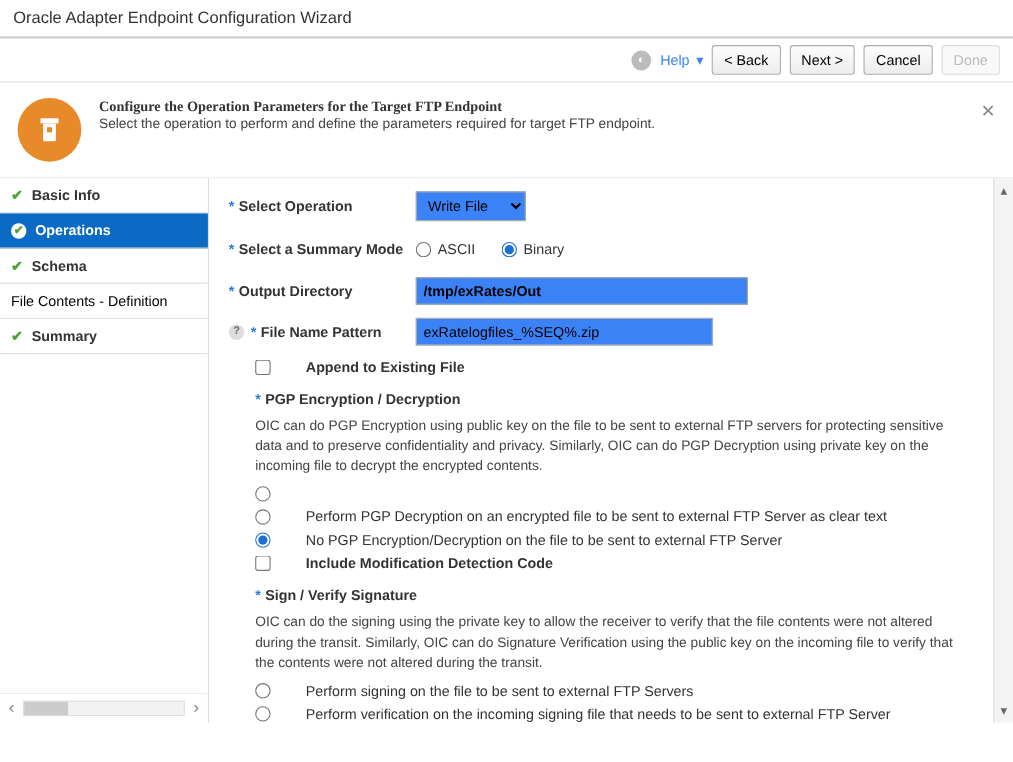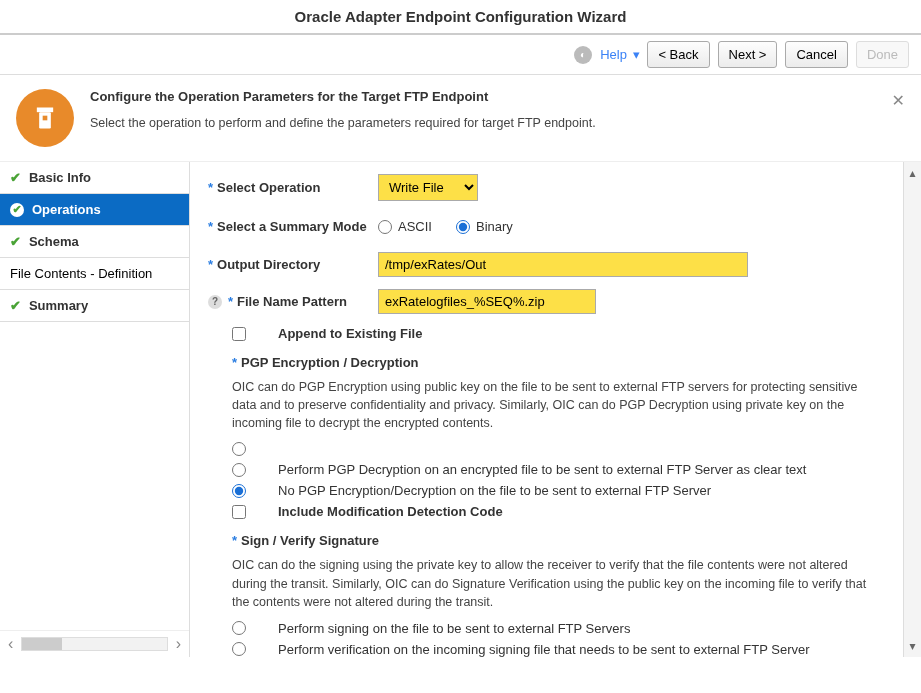--- a/index.html
+++ b/index.html
@@ -1,26 +1,26 @@
 <!DOCTYPE html>
 <html><head>
 <meta charset="utf-8">
 <style>
   * { box-sizing: border-box; margin: 0; padding: 0; }
   body { font-family: Arial, Helvetica, sans-serif; font-size: 13px; color: #333; background: #fff; width: 921px; }
-  .titlebar { padding: 8px 12px; font-size: 15px; font-weight: bold; border-bottom: 2px solid #ccc; text-align: center; }
+  .titlebar { padding: 8px 12px; font-size: 15px; font-weight: normal; border-bottom: 2px solid #ccc; }
   .topbar { display: flex; justify-content: flex-end; align-items: center; padding: 6px 12px; gap: 8px; border-bottom: 1px solid #ddd; }
   .round-icon { width: 18px; height: 18px; border-radius: 50%; background: #bbb; display: inline-flex; align-items: center; justify-content: center; color: #fff; font-size: 10px; }
   .help { display: flex; align-items: center; gap: 6px; color: #3b82f6; cursor: pointer; }
   .btn { background: linear-gradient(#fdfdfd, #ececec); border: 1px solid #aaa; border-radius: 3px; padding: 5px 10px; font-size: 13px; cursor: pointer; }
   .btn.disabled { color: #bbb; border-color: #ddd; background: #f8f8f8; cursor: default; }
   .header-block { display: flex; align-items: flex-start; padding: 14px 16px; gap: 16px; position: relative; border-bottom: 1px solid #eee; }
   .header-icon { width: 58px; height: 58px; border-radius: 50%; background: #e88a2a; display: flex; align-items: center; justify-content: center; flex-shrink: 0; }
   .header-icon svg { width: 28px; height: 28px; }
-  .header-text h3 { font-size: 13px; font-weight: bold; margin-bottom: 12px; }
+  .header-text h3 { font-size: 13px; font-weight: bold; margin-bottom: 0; font-family: Liberation Serif, serif; }
   .header-text p { font-size: 12.5px; color: #444; }
   .close-x { position: absolute; right: 16px; top: 16px; color: #888; cursor: pointer; font-size: 16px; }
   .body { display: flex; height: 495px; }
   .sidebar { width: 190px; border-right: 1px solid #ddd; background: #fff; display:flex; flex-direction:column; }
   .step { display: flex; align-items: center; gap: 8px; padding: 8px 10px; border-bottom: 1px solid #ddd; font-size: 13px; font-weight: bold; cursor: pointer; }
   .step.active { background: #0b6bc4; color: #fff; }
   .step.disabled { color: #000000; font-weight: normal; }
   .check { color: #4aa336; font-weight: bold; }
   .step.active .check { color:#4aa336; background:#fff; border-radius:50%; width:14px; height:14px; display:inline-flex; align-items:center; justify-content:center; font-size:11px;}
   .sidebar-bottom { margin-top:auto; display:flex; align-items:center; gap:6px; padding:4px 6px; border-top:1px solid #eee;}
@@ -28,24 +28,24 @@
   .sb-track{ flex:1; height:14px; background:#f2f2f2; border:1px solid #ddd; position:relative;}
   .sb-thumb{ position:absolute; left:0; top:0; height:100%; width:40px; background:#ccc;}
   .content-wrap{ flex:1; display:flex; }
   .content { flex: 1; padding: 12px 18px 12px 18px; overflow: hidden; }
   .vscroll{ width:18px; background:#f4f4f4; border-left:1px solid #ddd; display:flex; flex-direction:column; align-items:center; justify-content:space-between; padding:4px 0;}
   .vscroll .arr{ color:#666; font-size:12px; cursor:pointer;}
   .row { display: flex; align-items: center; margin-bottom: 12px; }
   .label-col { width: 170px; display: flex; align-items: center; gap: 4px; font-size: 13px; font-weight:bold; color:#333;}
   .req { color: #2a7de1; font-weight: bold; }
   .help-q { width:14px; height:14px; border-radius:50%; background:#ddd; color:#666; font-size:10px; display:inline-flex; align-items:center; justify-content:center; margin-right:2px;}
-  select, input[type="text"] { border: 1px solid #aaa; padding: 4px 6px; font-size: 13px; background:#fde047;}
+  select, input[type="text"] { border: 1px solid #aaa; padding: 4px 6px; font-size: 13px; background:#3b82f6;}
   select { width: 100px; }
-  .wide { width: 370px; }
-  .med { width: 218px; }
+  .wide { width: 302px; font-weight: bold; }
+  .med { width: 270px; }
   .radio-row, .check-row { display: flex; align-items: center; gap: 6px; margin: 6px 0; font-size: 13px; }
   .radio-row input, .check-row input { accent-color: #1a6fd6; width:14px; height:14px;}
   .section-hdr { margin: 14px 0 8px 0; font-weight:bold; font-size:13px; }
   .section-hdr .req{ margin-right:4px;}
   .desc { font-size: 12.5px; color: #444; margin: 6px 0 10px 0; line-height: 1.45; max-width: 660px;}
   .indent { margin-left: 24px; gap: 32px; }
   .inline-opts{ display:flex; align-items:center; gap:24px;}
 </style>
 </head>
 <body>

